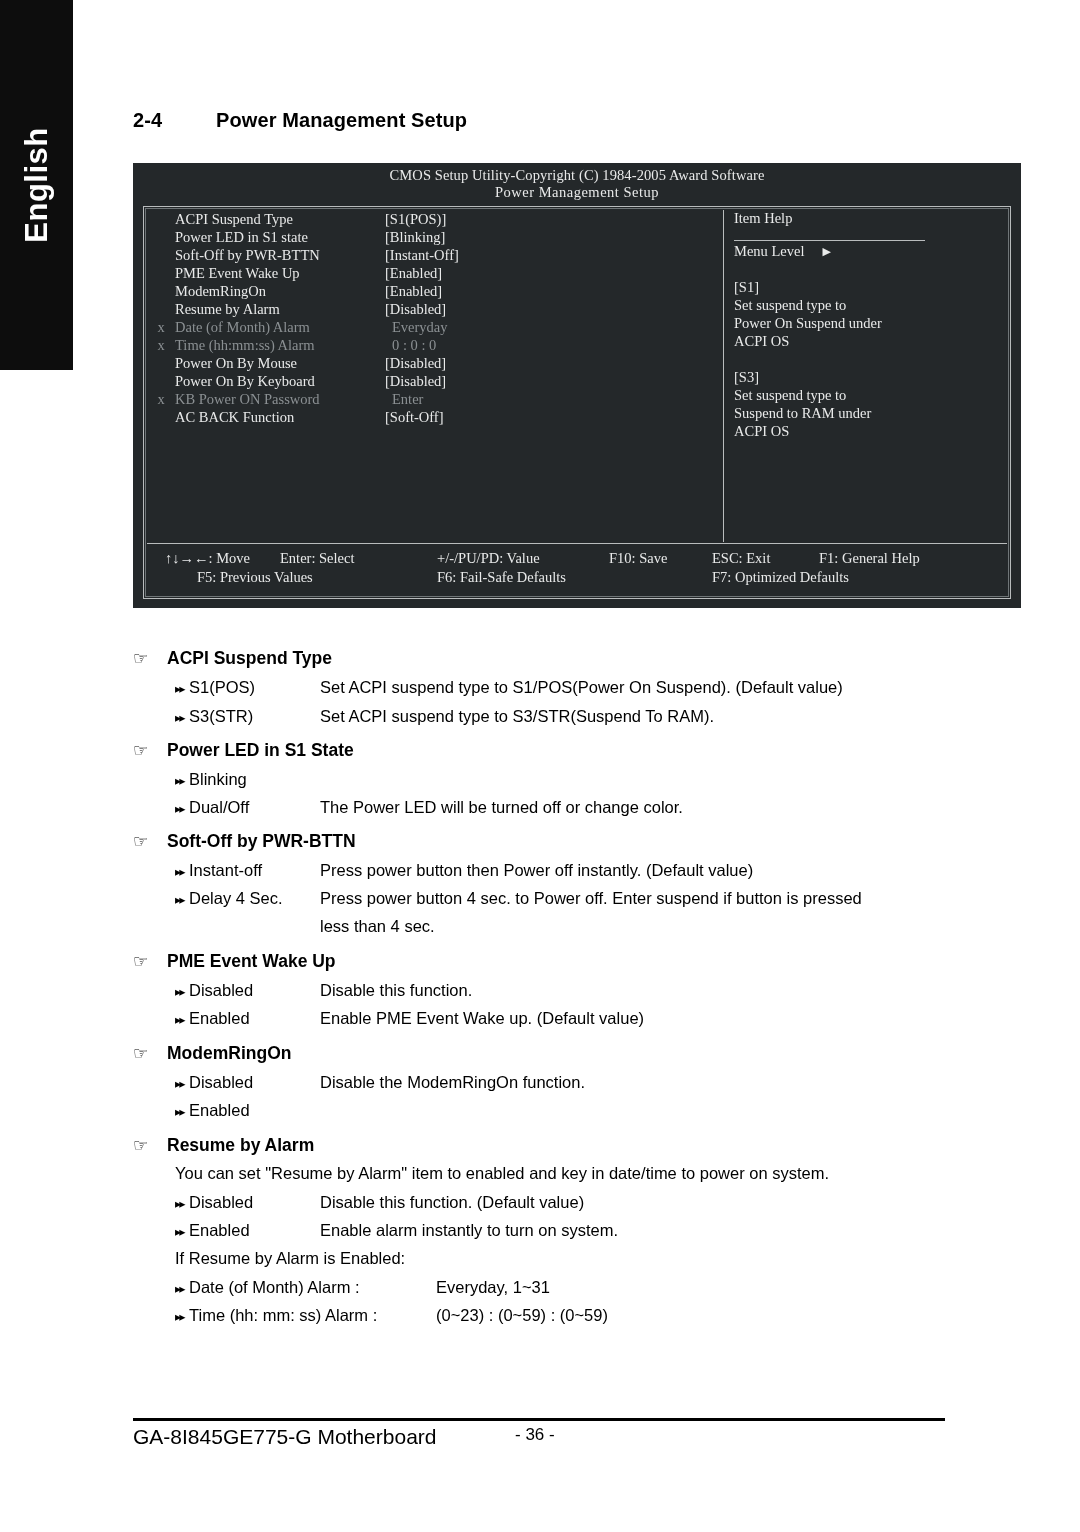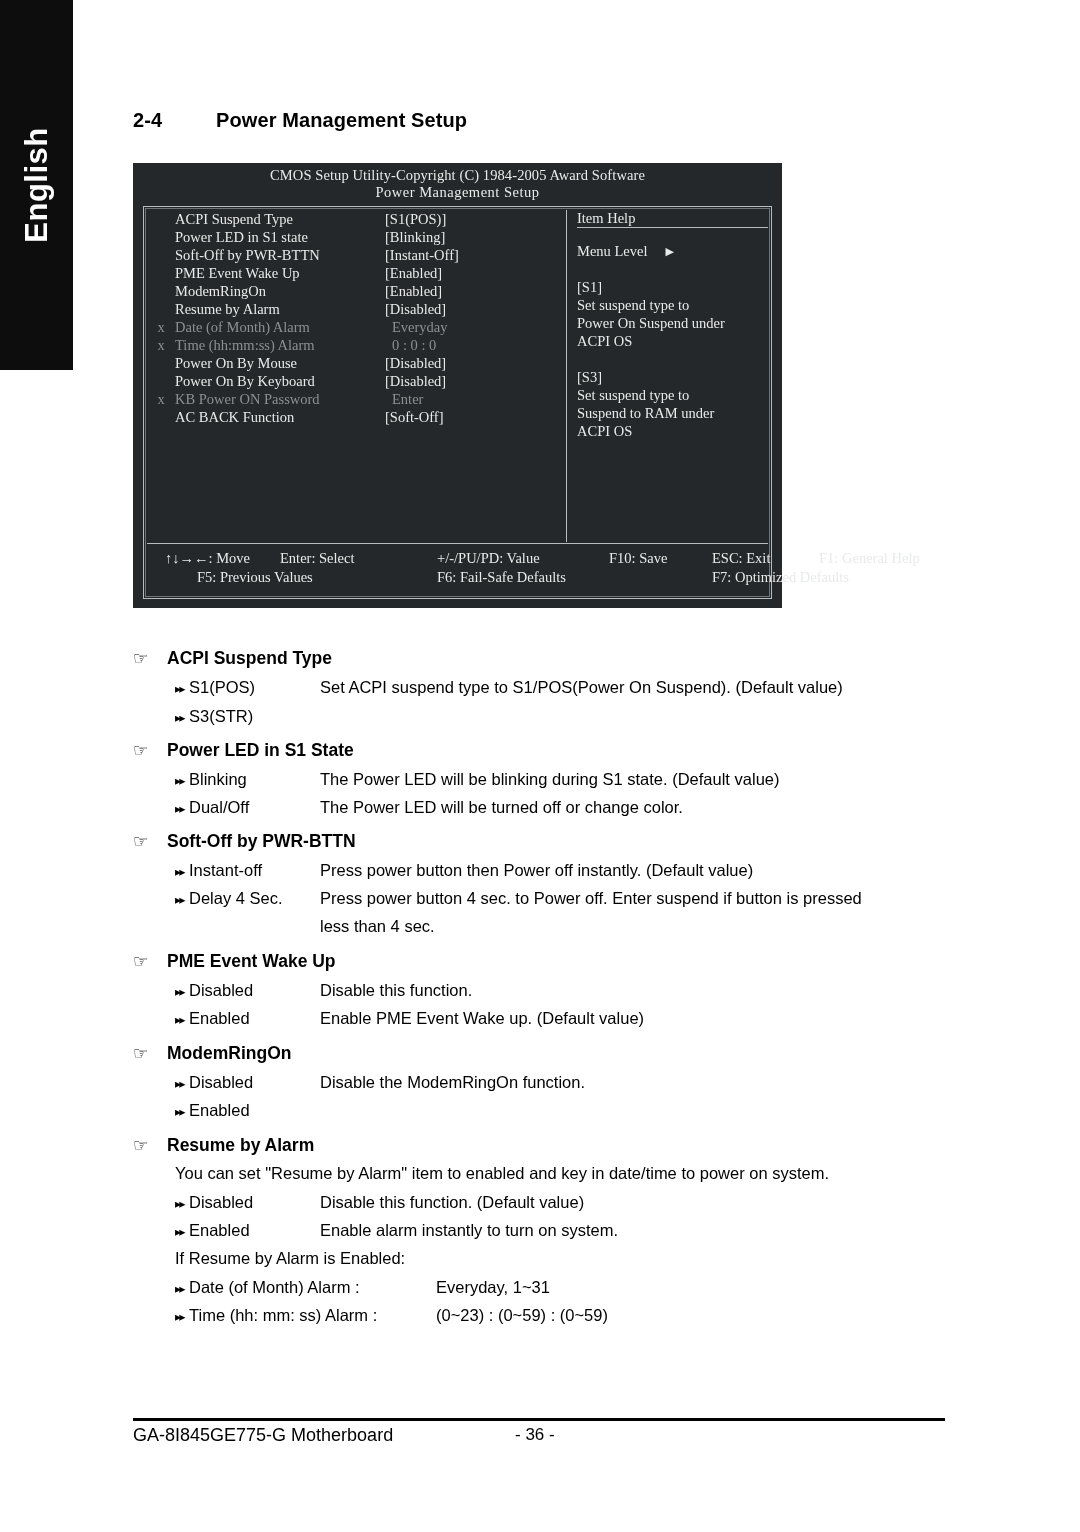--- a/index.html
+++ b/index.html
@@ -52,21 +52,21 @@
     letter-spacing: 0.1px;
   }
   .page-heading .num { width: 83px; }
   .page-heading .title { white-space: nowrap; }
 
   
   .bios {
     position: absolute;
     left: 133px;
     top: 163px;
-    width: 649px;
+    width: 888px;
     height: 445px;
     background: #24282a;
     box-sizing: border-box;
     font-family: "Liberation Serif", serif;
     color: #e9eaea;
     font-size: 14.5px;
   }
   .bios-title {
     text-align: center;
     padding-top: 4px;
@@ -117,22 +117,22 @@
     text-align: center;
     flex: 0 0 28px;
   }
   .opt-name { flex: 0 0 210px; }
   .opt-val  { flex: 1 1 auto; }
   .opt-row.dim { color: #8b9093; }
   .opt-row.dim .opt-val { padding-left: 7px; }
 
   .help-title {
     border-bottom: 1px solid #b9bcbd;
-    padding-bottom: 1px;
-    margin-bottom: 14px;
+    padding-bottom: 14px;
+    margin-bottom: 1px;
     width: 191px;
     line-height: 16px;
   }
   .help-menu-level {
     display: flex;
     align-items: center;
     line-height: 18px;
   }
   .help-menu-level .arrow {
     margin-left: 18px;
@@ -203,21 +203,21 @@
     left: 133px;
     top: 1418px;
     width: 812px;
     height: 3px;
     background: #000000;
   }
   .foot-left {
     position: absolute;
     left: 133px;
     top: 1425px;
-    font-size: 18px;
+    font-size: 21px;
   }
   .foot-page {
     position: absolute;
     left: 515px;
     top: 1425px;
     font-size: 17px;
   }
 </style>
 </head>
 <body>
@@ -349,29 +349,29 @@
       <span>ACPI Suspend Type</span>
     </div>
     <div class="sub-row" style="left: 175px; top: 678px;">
       <span class="bul">▸▸</span>
       <span class="opt">S1(POS)</span>
       <span>Set ACPI suspend type to S1/POS(Power On Suspend). (Default value)</span>
     </div>
     <div class="sub-row" style="left: 175px; top: 707px;">
       <span class="bul">▸▸</span>
       <span class="opt">S3(STR)</span>
+      <span>Set ACPI suspend type to S3/STR(Suspend To RAM).</span>
     </div>
     <div class="sect-head" style="left: 133px; top: 740px;">
       <span class="hand">☞</span>
       <span>Power LED in S1 State</span>
     </div>
     <div class="sub-row" style="left: 175px; top: 770px;">
       <span class="bul">▸▸</span>
       <span class="opt">Blinking</span>
-      <span>The Power LED will be blinking during S1 state. (Default value)</span>
     </div>
     <div class="sub-row" style="left: 175px; top: 798px;">
       <span class="bul">▸▸</span>
       <span class="opt">Dual/Off</span>
       <span>The Power LED will be turned off or change color.</span>
     </div>
     <div class="sect-head" style="left: 133px; top: 831px;">
       <span class="hand">☞</span>
       <span>Soft-Off by PWR-BTTN</span>
     </div>

